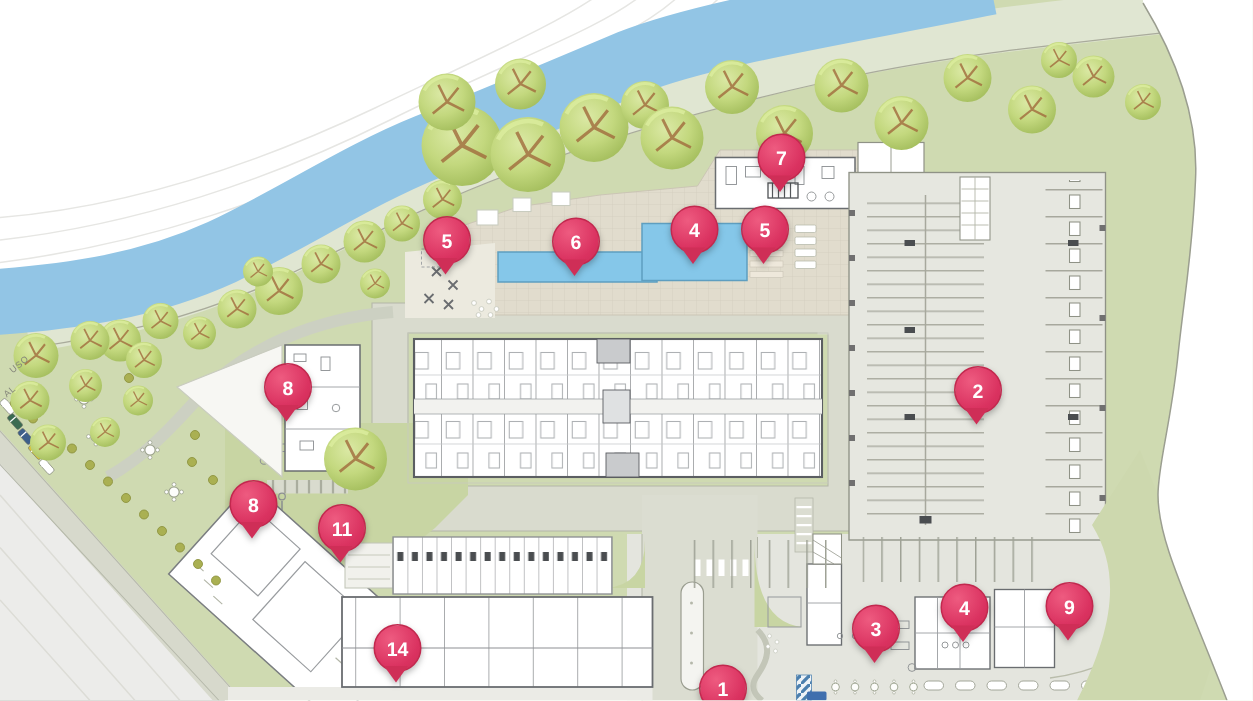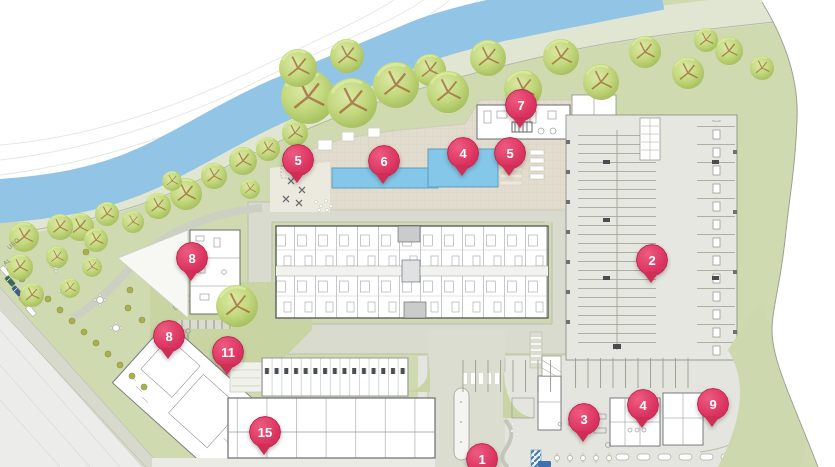--- a/index.html
+++ b/index.html
@@ -477,18 +477,18 @@
   <div class="pin-tail"></div>
 </div>
 <div class="pin" style="left:298px;top:160px">
   <div class="pin-head">
         <span>5</span>
       </div>
   <div class="pin-tail"></div>
 </div>
 <div class="pin" style="left:265px;top:432px">
   <div class="pin-head">
-        <span>15</span>
+        <span>14</span>
       </div>
   <div class="pin-tail"></div>
 </div>
 
 </div>
 
 </body></html>

